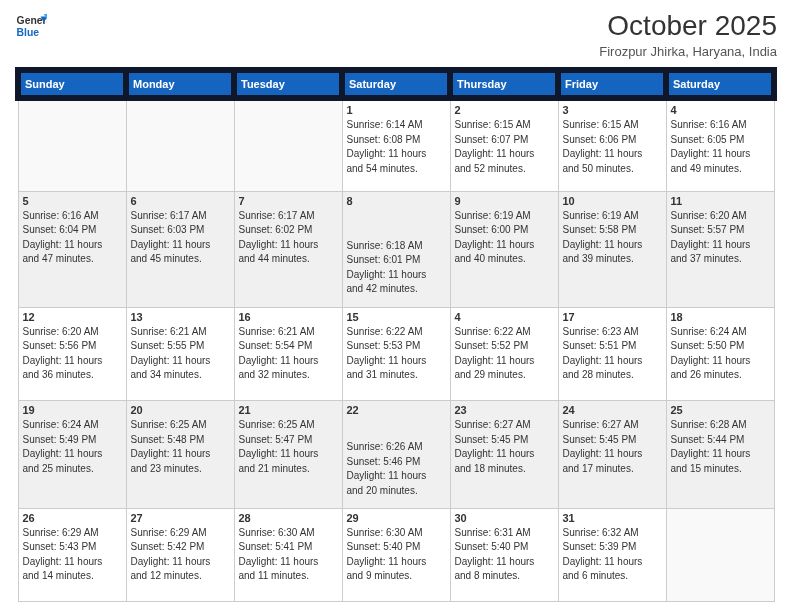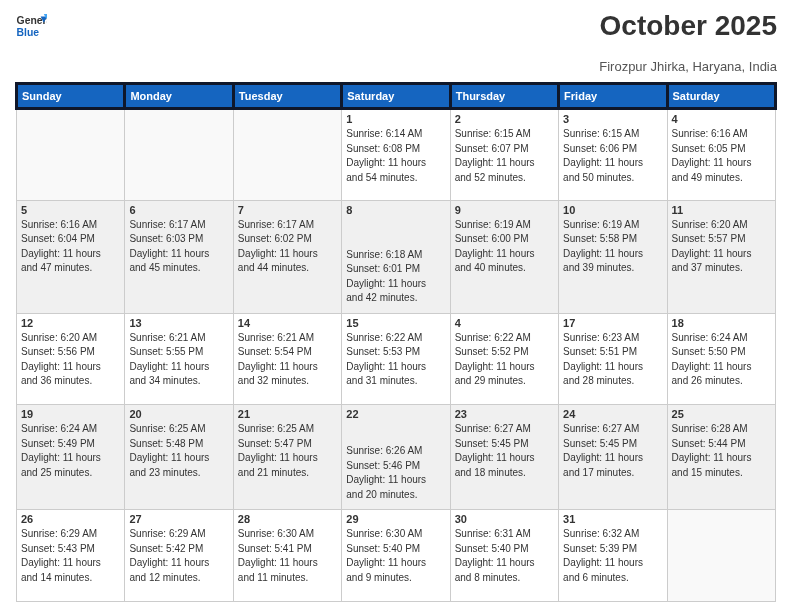--- a/index.html
+++ b/index.html
@@ -30,43 +30,43 @@
     }
     .logo-icon {
       width: 32px;
       height: 32px;
     }
     .title-block {
       text-align: right;
     }
     .month-title {
       font-size: 28px;
-      font-weight: bold;
+      font-weight: normal;
       color: #333;
     }
     .location {
       font-size: 13px;
       color: #555;
-      margin-top: 17px;
+      margin-top: 2px;
     }
     .calendar {
       flex: 1;
       border: 1px solid #ccc;
       border-collapse: collapse;
       width: 100%;
       table-layout: fixed;
     }
     .calendar th {
       background: #1565c0;
       color: #fff;
       font-size: 11px;
       font-weight: bold;
       text-align: left;
       padding: 5px 4px;
-      border: 3px solid #0f172a;
+      border: 6px solid #0f172a;
     }
     .calendar td {
       border: 1px solid #ccc;
       vertical-align: top;
       padding: 3px 4px;
       font-size: 9.5px;
       color: #333;
       height: 88px;
     }
     .calendar td.empty {
@@ -213,21 +213,21 @@
 and 36 minutes.</div>
           </td>
           <td>
             <div class="day-num">13</div>
             <div class="day-info" style="white-space: pre-line;">Sunrise: 6:21 AM
 Sunset: 5:55 PM
 Daylight: 11 hours
 and 34 minutes.</div>
           </td>
           <td>
-            <div class="day-num">14</div>
+            <div class="day-num">16</div>
             <div class="day-info" style="white-space: pre-line;">Sunrise: 6:21 AM
 Sunset: 5:54 PM
 Daylight: 11 hours
 and 32 minutes.</div>
           </td>
           <td>
             <div class="day-num">15</div>
             <div class="day-info" style="white-space: pre-line;">Sunrise: 6:22 AM
 Sunset: 5:53 PM
 Daylight: 11 hours

